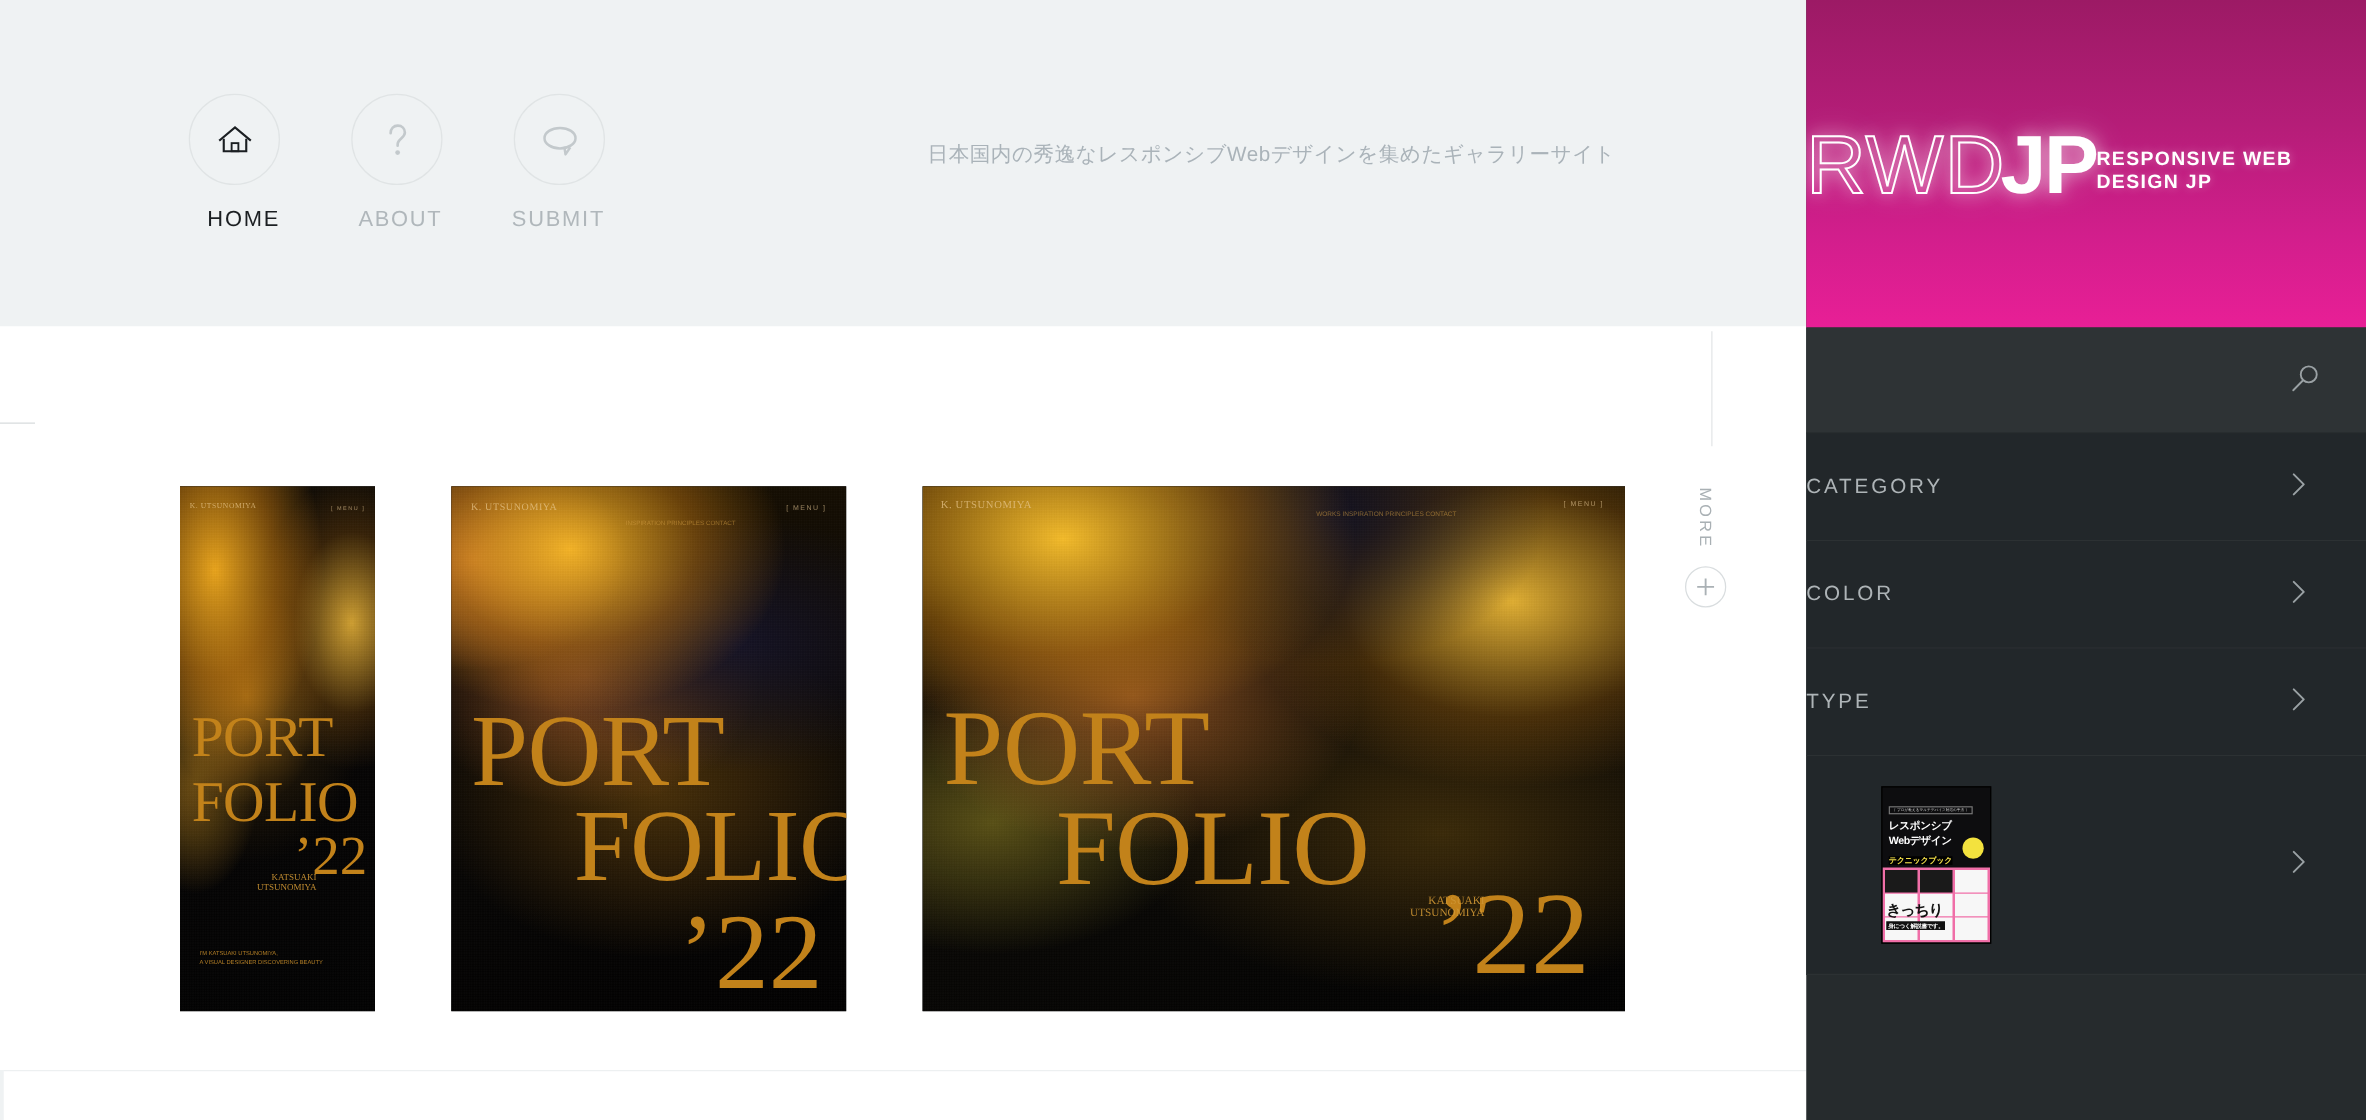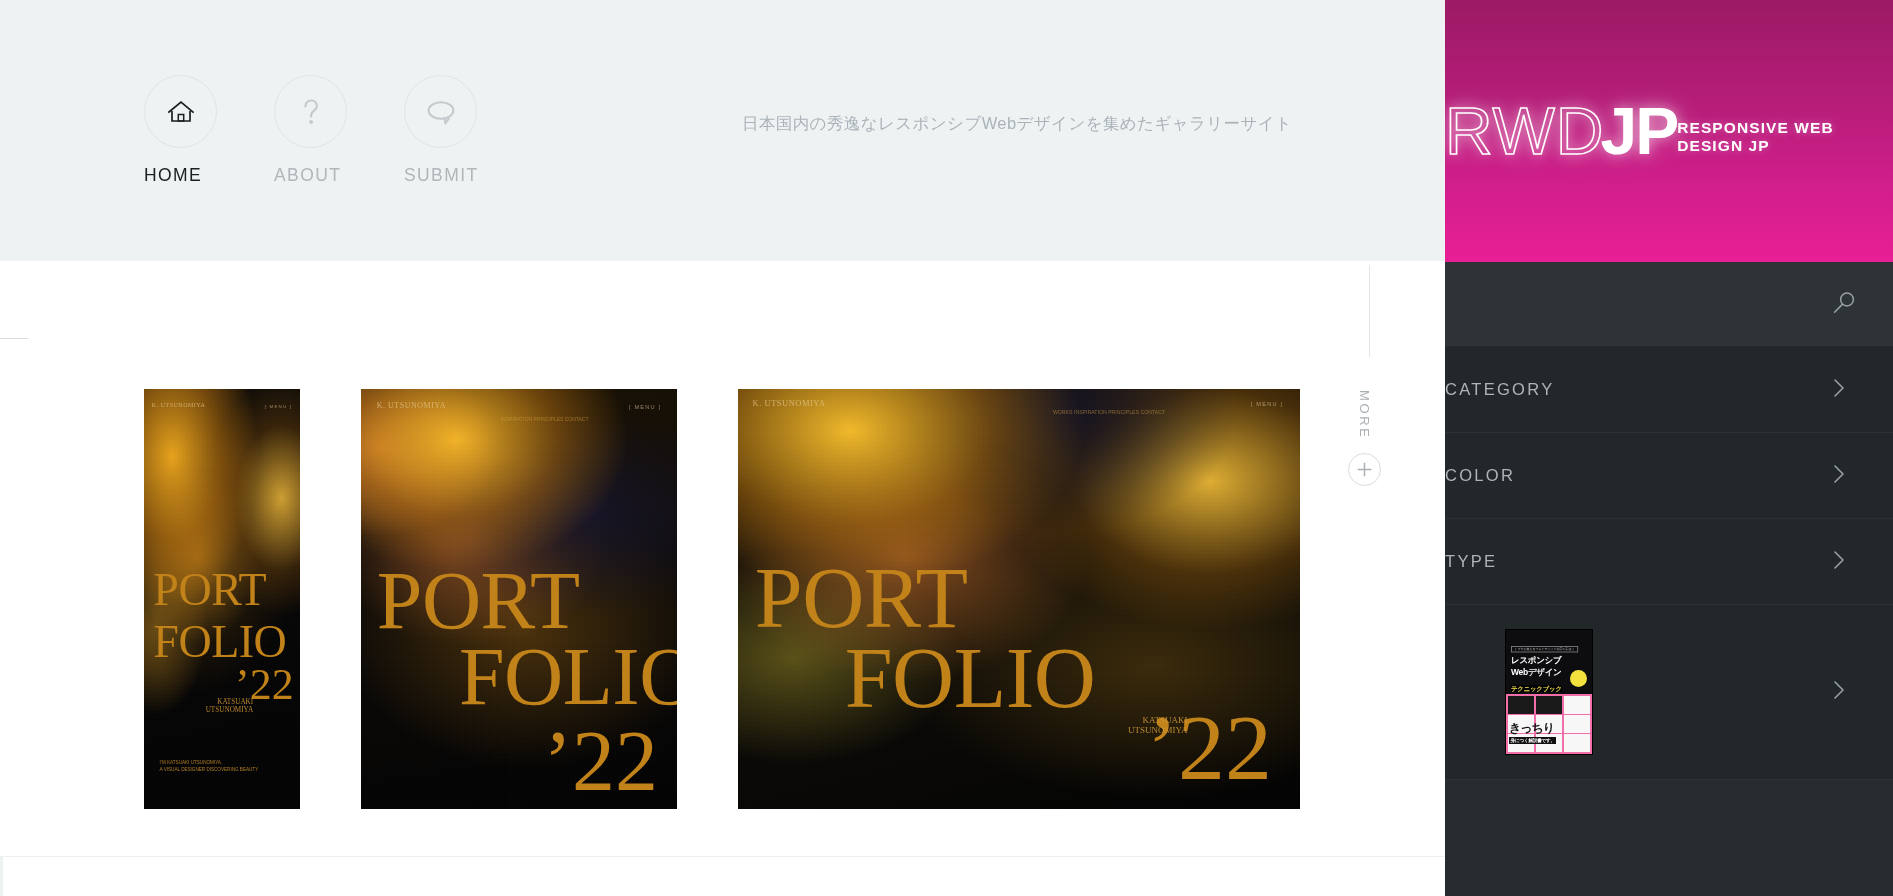--- a/index.html
+++ b/index.html
@@ -26,21 +26,21 @@
     width:1445px; height:261px;
     background:#eff2f3;
   }
 
   .navzone {
     position:absolute; left:144px; top:75px;
     display:flex; gap:50px;
   }
   .navitem {
     width:80px;
-    display:flex; flex-direction:column; align-items:flex-start;
+    display:flex; flex-direction:column; align-items:flex-end;
     cursor:pointer; text-decoration:none;
   }
   .navbubble {
     width:73px; height:73px; border-radius:50%;
     border:1px solid #e0e4e5;
     display:flex; align-items:center; justify-content:center;
     background:transparent;
   }
   .navitem .navlabel {
     margin-top:17px;

